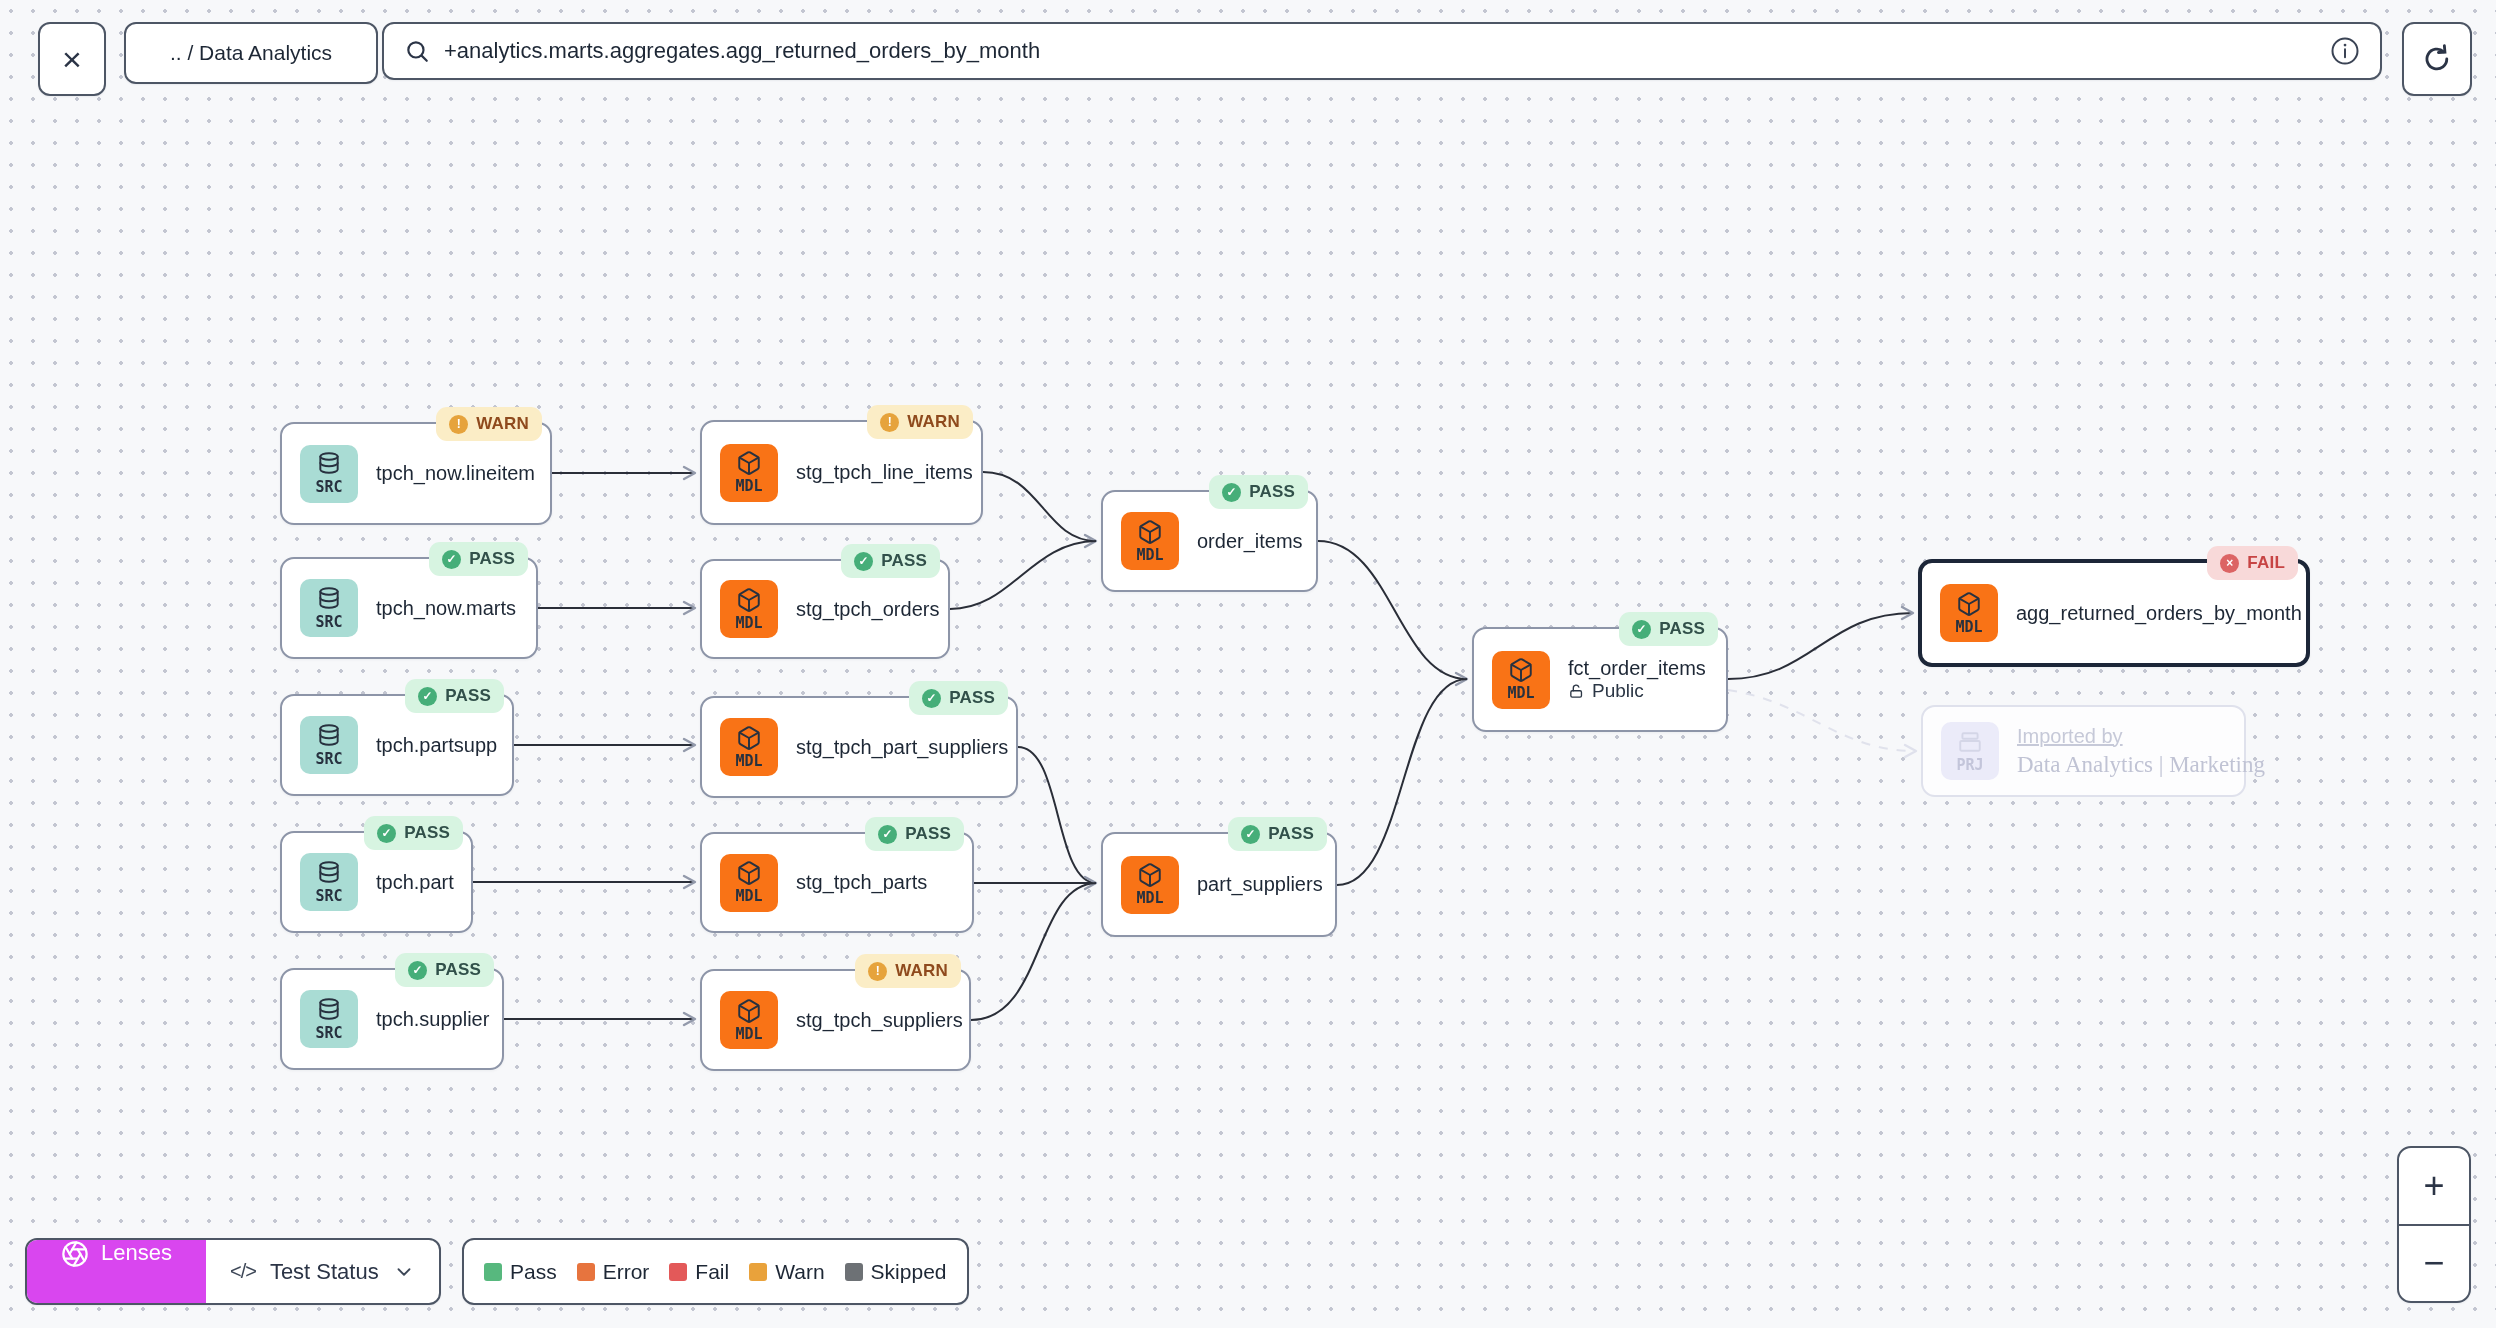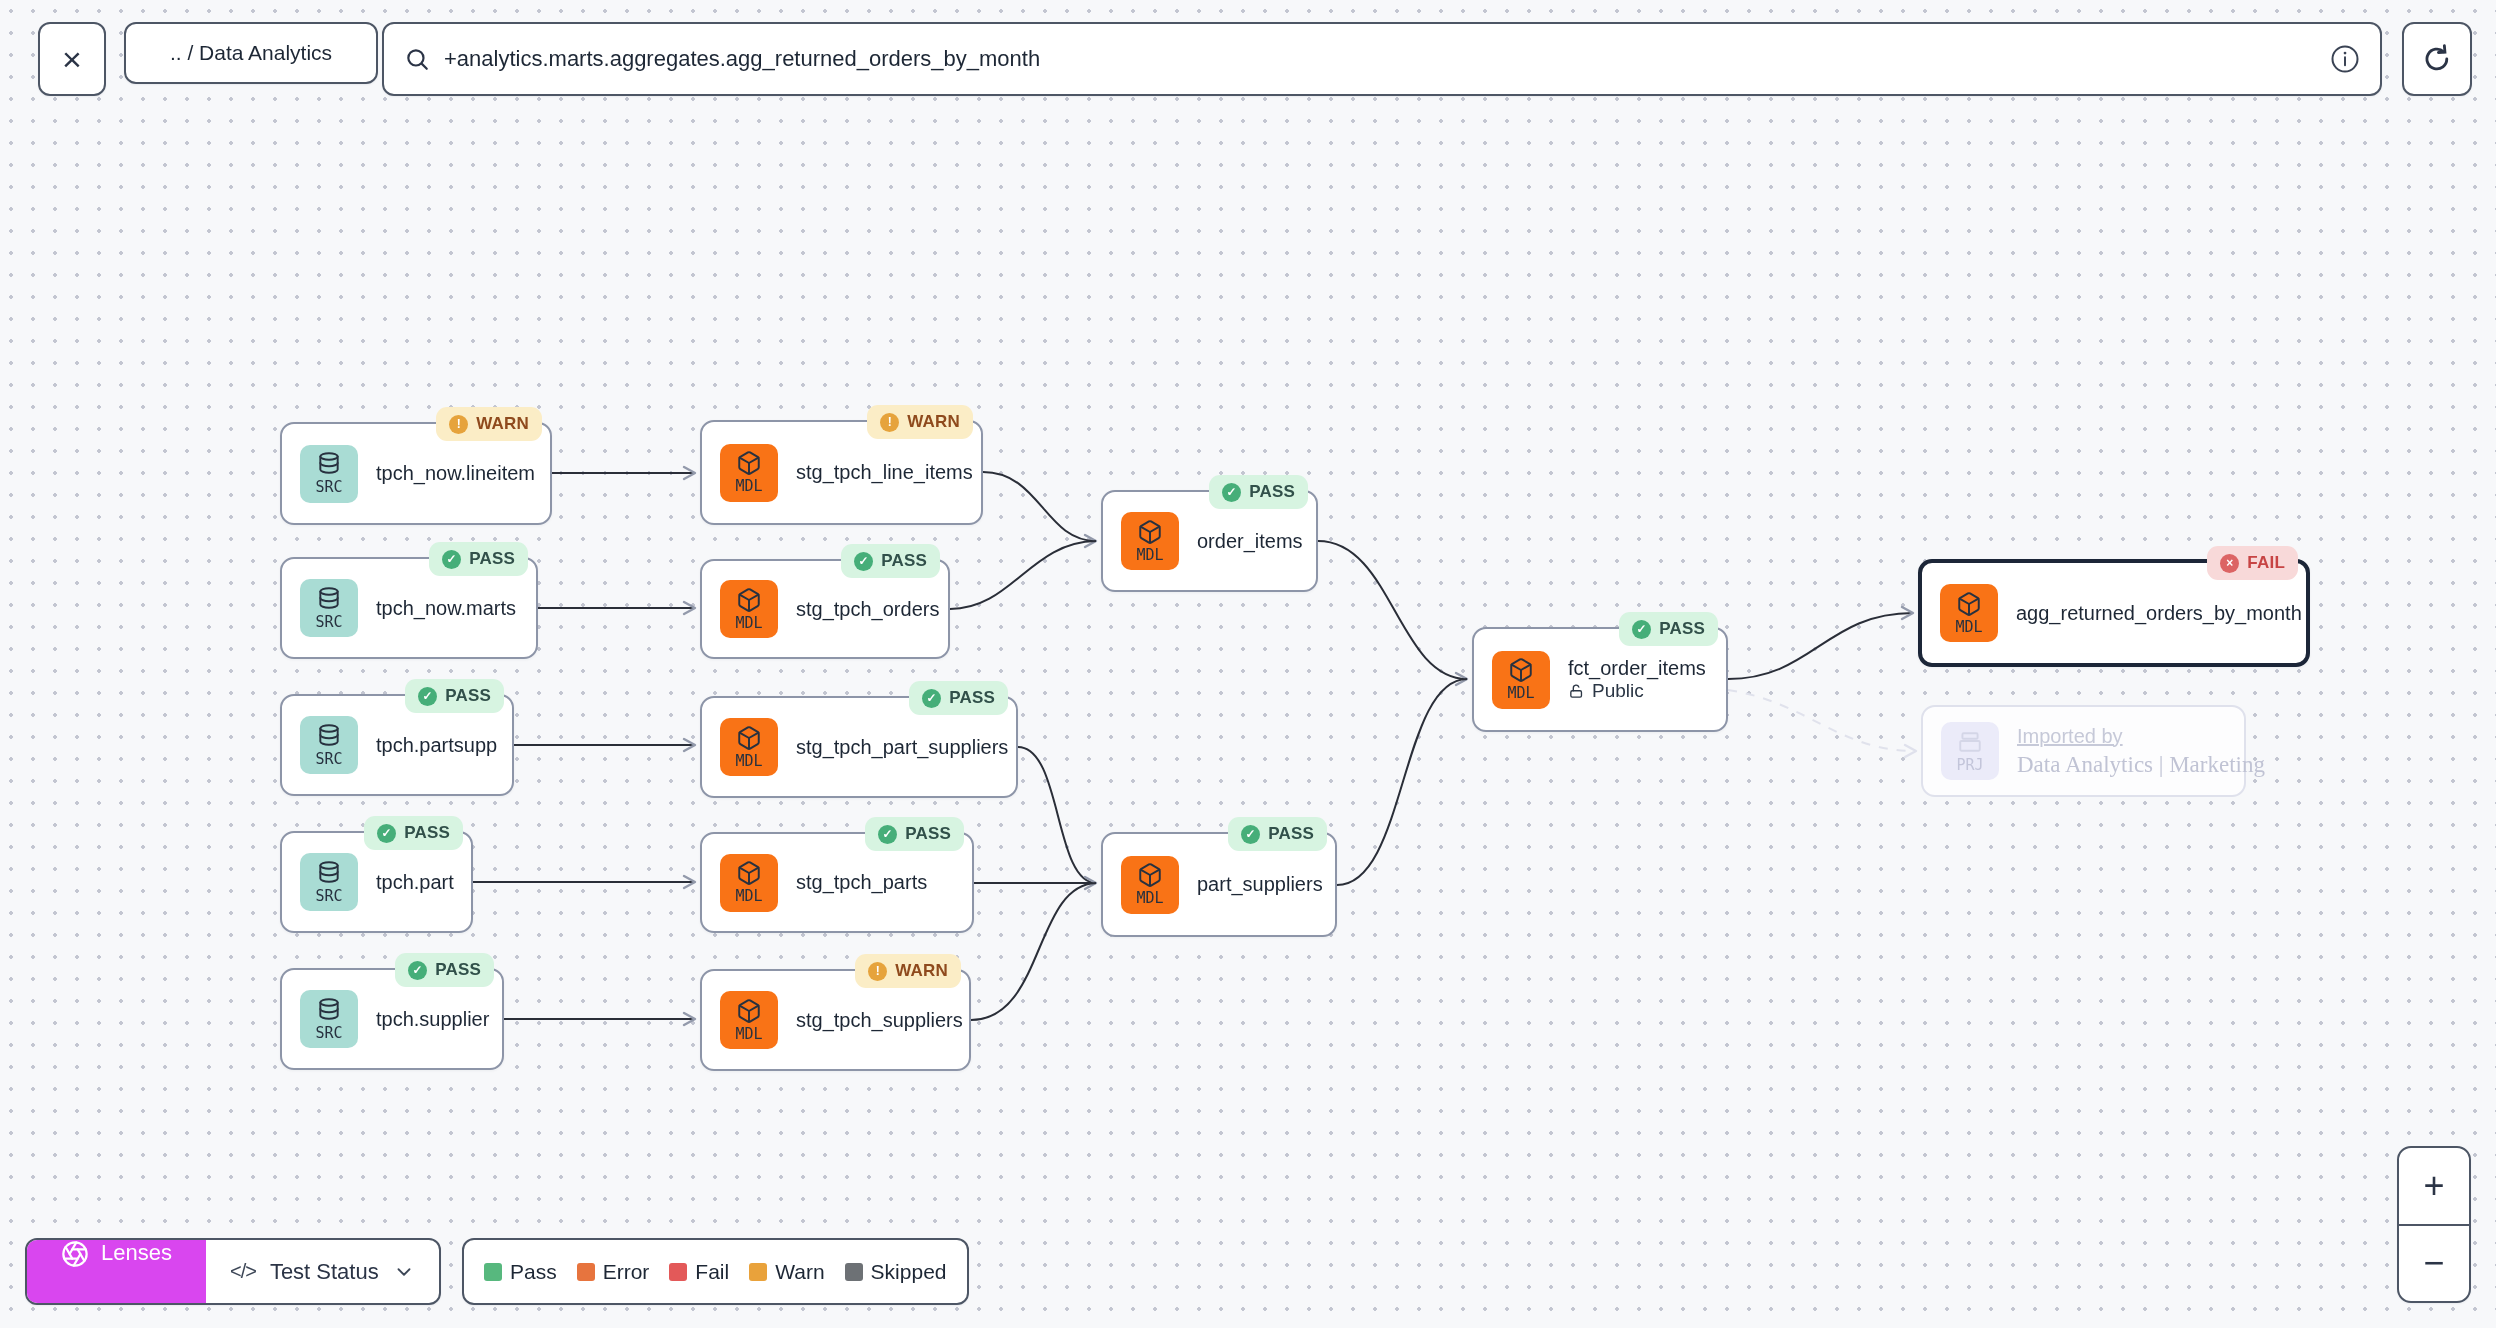--- a/index.html
+++ b/index.html
@@ -14,42 +14,42 @@
   }
 
   
   .tb-btn {
     position:absolute; background:#fff; border:2px solid #4d5665; border-radius:12px;
     display:flex; align-items:center; justify-content:center;
     box-shadow:0 1px 2px rgba(20,30,60,.06); cursor:pointer;
   }
   #close-btn   { left:38px;  top:22px; width:68px;   height:74px; }
   #crumb-btn   { left:124px; top:22px; width:254px;  height:62px; font-size:21px; }
-  #search-box  { left:382px; top:22px; width:2000px; height:74px; justify-content:flex-start; padding:0 20px; gap:14px; cursor:text; }
+  #search-box  { left:382px; top:22px; width:2000px; height:58px; justify-content:flex-start; padding:0 20px; gap:14px; cursor:text; }
   #refresh-btn { left:2402px;top:22px; width:70px;   height:74px; }
   #search-input {
     flex:1; border:none; outline:none; font-family:inherit; font-size:22px; color:#1d2735; background:transparent;
   }
   .x-glyph { font-size:34px; font-weight:400; color:#2b3446; line-height:1; }
 
   
   .node {
     position:absolute; background:#fff; border:2px solid #8d95a8; border-radius:14px;
     display:flex; align-items:center; padding:0 14px 0 18px; gap:18px; z-index:2; cursor:pointer;
     box-shadow:0 1px 3px rgba(20,30,60,.05);
   }
   .node.selected { border:4px solid #1c2638; }
   .chip {
     width:58px; height:58px; border-radius:10px; flex:0 0 auto;
     display:flex; flex-direction:column; align-items:center; justify-content:center; gap:1px;
   }
   .chip.src { background:#a9dcd4; }
   .chip.mdl { background:#f97316; }
   .chip.prj { background:#ebebf9; }
-  .chip .t  { font-family:"DejaVu Sans Mono", monospace; font-size:15px; font-weight:400; color:#27313f; }
+  .chip .t  { font-family:"DejaVu Sans Mono", monospace; font-size:15px; font-weight:700; color:#27313f; }
   .chip.prj .t { color:#c3c5da; }
   .chip svg { width:26px; height:26px; }
   .label { font-size:20px; color:#1d2735; white-space:nowrap; }
   .sub-row { display:flex; align-items:center; gap:7px; font-size:19px; color:#2b3645; }
   .badge {
     position:absolute; top:-17px; right:8px; height:34px; border-radius:11px;
     display:flex; align-items:center; gap:8px; padding:0 13px;
     font-size:17px; font-weight:700; letter-spacing:.2px;
   }
   .badge .dot {

